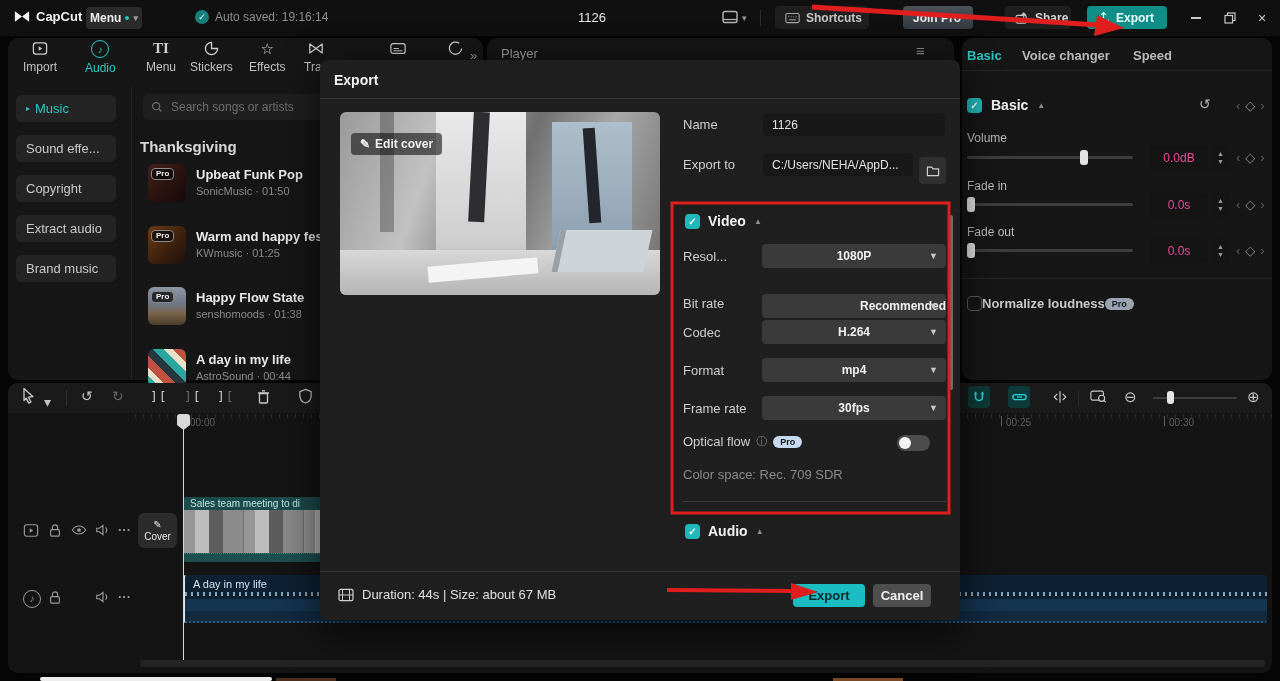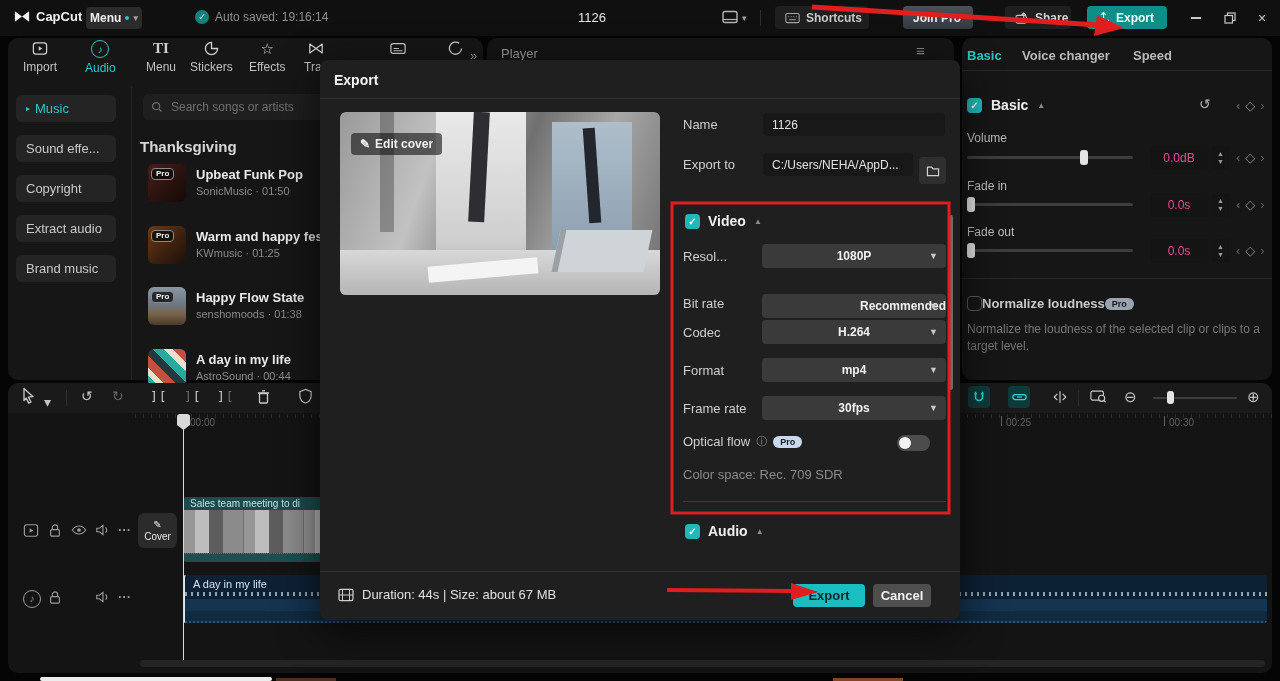--- a/index.html
+++ b/index.html
@@ -380,21 +380,20 @@
       <span>▼</span>
     </div>
   <div class="kfgroup" style="top:243px;">‹<span class="dia">◇</span>›</div>
 
   <div class="abs" style="left:962px;top:278px;width:310px;height:1px;background:#272727;"></div>
   <div class="abs" style="left:967px;top:296px;display:flex;align-items:center;">
     <span class="checkbox off"></span>
     <span style="font-size:13px;font-weight:bold;color:#c9c9c9;">Normalize loudness</span>
     <span class="pro2" style="background:#99a4b0;">Pro</span>
   </div>
-  <div class="abs" style="left:967px;top:321px;width:300px;font-size:12px;color:#767676;line-height:1.45;">Normalize the loudness of the selected clip or clips to a target level.</div>
 
   <div class="tl">
     <div class="tl-toolbar">
       <span class="ticn" style="left:12px;top:4px;">
         <svg width="16" height="17" viewBox="0 0 16 17">
             <path d="M4 1.5l9 8.2-4.6.4 2.6 4.9-2.3 1.1-2.5-5L4 13.5z" fill="none" stroke="#c9c9c9" stroke-width="1.3" stroke-linejoin="round"></path>
           </svg>
       </span>
       <span class="ticn chev" style="left:36px;top:11px;">▾</span>
       <span class="abs" style="left:58px;top:7px;width:1px;height:16px;background:#2d2d2d;"></span>

